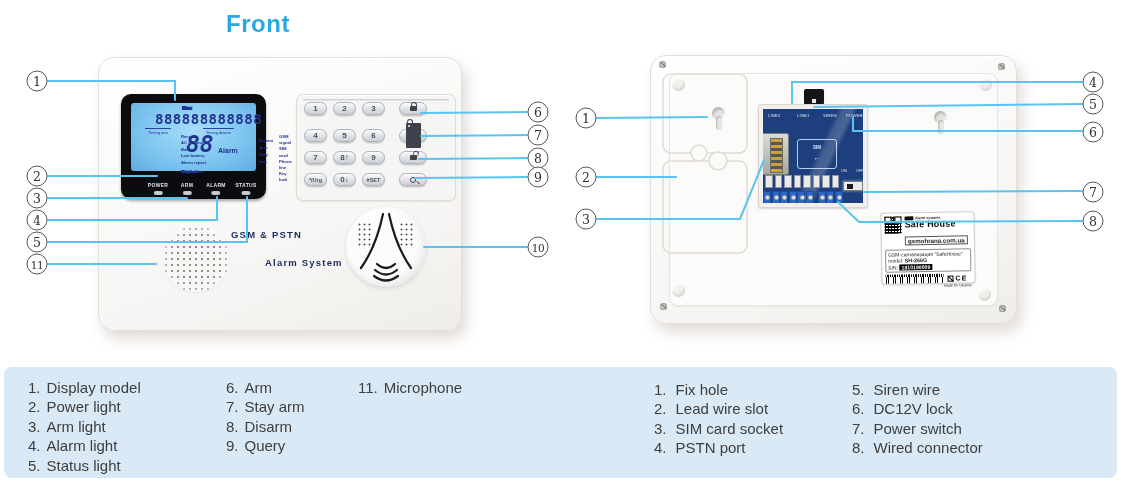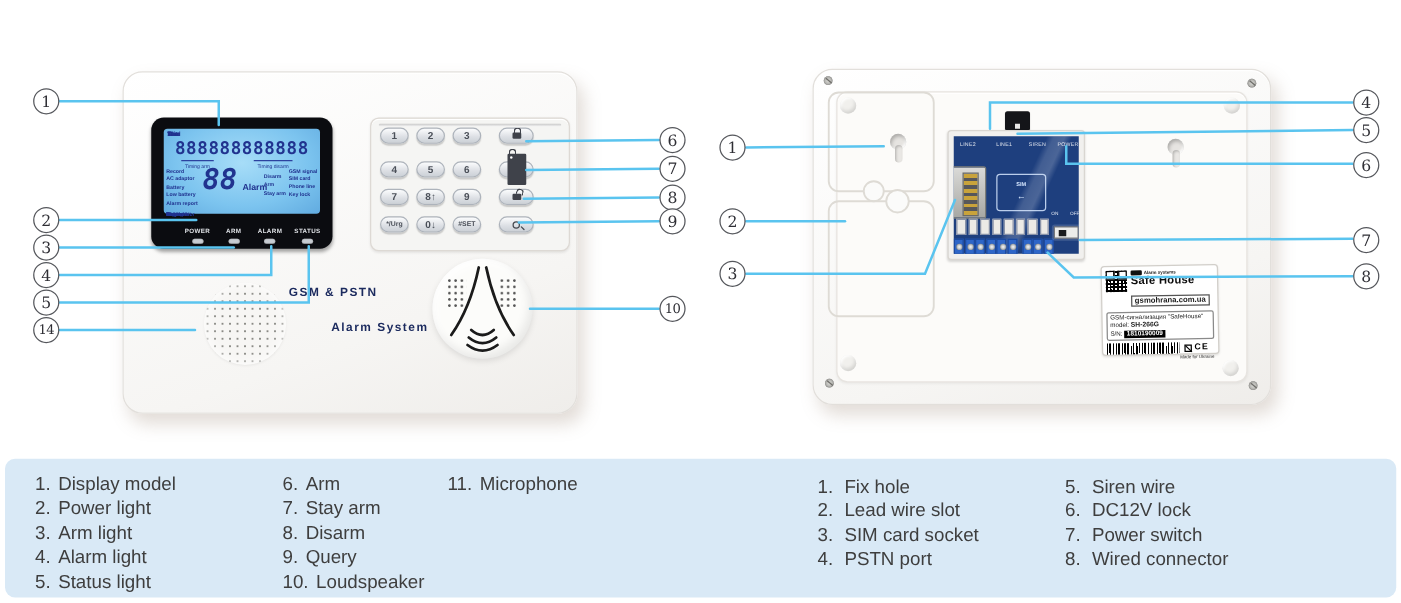--- a/index.html
+++ b/index.html
@@ -19,21 +19,21 @@
   
   .device{position:absolute;background:linear-gradient(160deg,#ffffff 0%,#f6f5f3 70%,#efedea 100%);
           border:1px solid #e2dfdb;border-radius:16px;
           box-shadow:5px 8px 14px rgba(150,130,110,.28), inset 0 1px 0 #fff;}
   .device *{position:absolute;box-sizing:border-box;}
   
   .bezel{left:22px;top:36px;width:145px;height:105px;background:#0b0c10;border-radius:10px;
          box-shadow:0 2px 3px rgba(0,0,0,.35);}
   .lcd{left:10px;top:9px;width:125px;height:68px;border-radius:3px;
        background:radial-gradient(ellipse at 50% 40%,#a7ddf8 0%,#7cc4ef 60%,#61abe0 100%);}
-  .lcd span,.lcd div{color:#21338f;}
+  .lcd span,.lcd div{color:#21338f;padding-left:24px;}
   .lcd .days{left:3px;right:3px;top:2px;display:flex;justify-content:space-between;
              font-size:5px;font-weight:bold;}
   .lcd .digits{left:0;right:0;top:8px;text-align:center;font-family:"DejaVu Sans Mono",monospace;
                font-weight:bold;font-size:14px;letter-spacing:.5px;}
   .lcd .timing{top:25px;font-size:4px;border-top:1px solid #2c429f;padding:1px 3px 0 3px;}
   .lcd .col{font-size:4.2px;font-weight:bold;}
   .lcd .col span{display:block;position:static;}
   .lcd .big88{left:31px;top:28px;font-family:"DejaVu Sans Mono",monospace;font-weight:bold;
               font-size:23px;font-style:italic;}
   .lcd .alarmtx{left:63px;top:44px;font-size:7px;font-weight:bold;}
@@ -168,20 +168,21 @@
   .li{display:flex;line-height:19.4px;font-size:15px;color:#3e3e3e;}
   .li .num{margin-right:6px;}
   .backcol .num{margin-right:9px;}
   .outline-svg{left:0;top:0;}
 </style>
 </head>
 <body>
 
 <div class="canvas">
 
+  <div class="view-title" style="left:198px;top:10px;">Front</div>
 
   <div class="device" style="left:98px;top:57px;width:362px;height:272px;">
 
     <div class="bezel">
       <div class="lcd">
         <div class="days">
           <span>Mon</span>
             <span>Tue</span>
             <span>Wed</span>
             <span>Thu</span>
@@ -416,21 +417,21 @@
     <polyline points="1082,131 853,131 853,117"></polyline>
     <polyline points="1082,191 864,192"></polyline>
     <polyline points="1082,221 859,222 838,202"></polyline>
   </svg>
 
   <div class="callout" style="left:37px;top:81px;">1</div>
   <div class="callout" style="left:37px;top:176px;">2</div>
   <div class="callout" style="left:37px;top:198px;">3</div>
   <div class="callout" style="left:37px;top:220px;">4</div>
   <div class="callout" style="left:37px;top:242px;">5</div>
-  <div class="callout two" style="left:37px;top:264px;">14</div>
+  <div class="callout two" style="left:37px;top:264px;">11</div>
   <div class="callout" style="left:538px;top:112px;">6</div>
   <div class="callout" style="left:538px;top:135px;">7</div>
   <div class="callout" style="left:538px;top:158px;">8</div>
   <div class="callout" style="left:538px;top:177px;">9</div>
   <div class="callout two" style="left:538px;top:247px;">10</div>
   <div class="callout" style="left:586px;top:118px;">1</div>
   <div class="callout" style="left:586px;top:177px;">2</div>
   <div class="callout" style="left:586px;top:219px;">3</div>
   <div class="callout" style="left:1093px;top:82px;">4</div>
   <div class="callout" style="left:1093px;top:104px;">5</div>
@@ -471,24 +472,20 @@
           <span>Stay arm</span>
         </div>
       <div class="li">
           <span class="num">8.</span>
           <span>Disarm</span>
         </div>
       <div class="li">
           <span class="num">9.</span>
           <span>Query</span>
         </div>
-      <div class="li">
-          <span class="num">10.</span>
-          <span>Loudspeaker</span>
-        </div>
     </div>
     <div class="lcol" style="left:354px;top:11px;">
       <div class="li">
           <span class="num">11.</span>
           <span>Microphone</span>
         </div>
     </div>
     <div class="lcol backcol" style="left:650px;top:13px;">
       <div class="li">
           <span class="num">1.</span>

